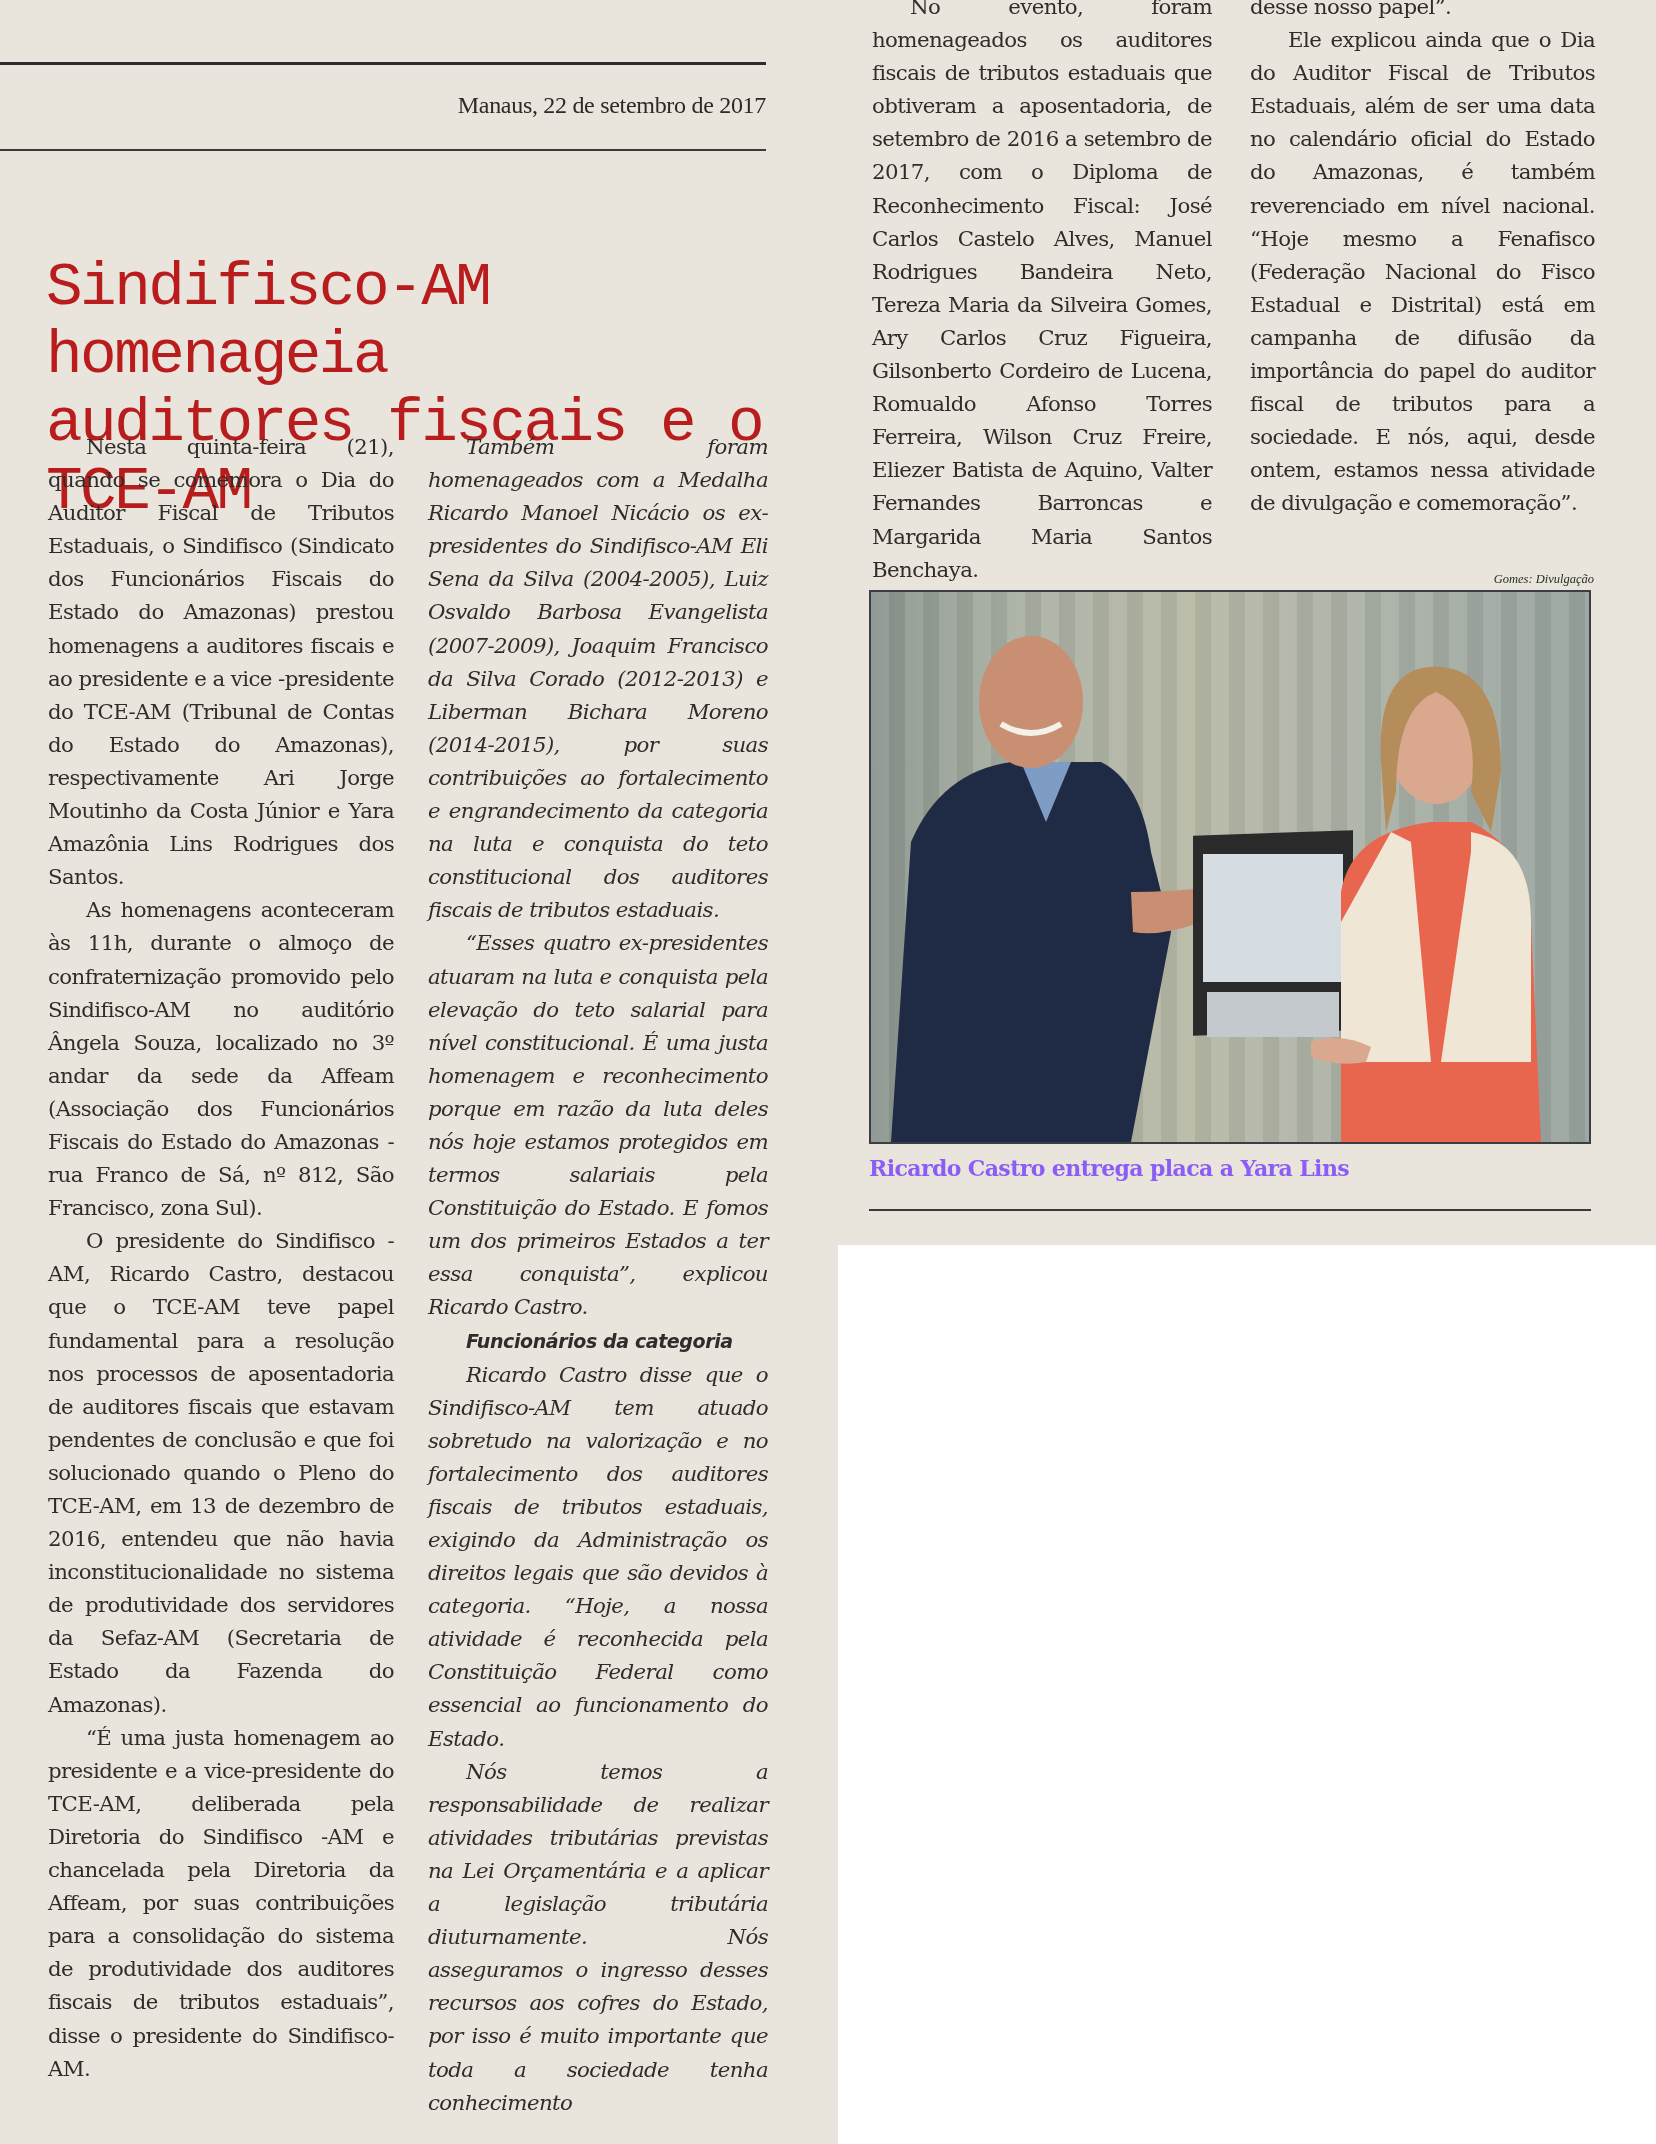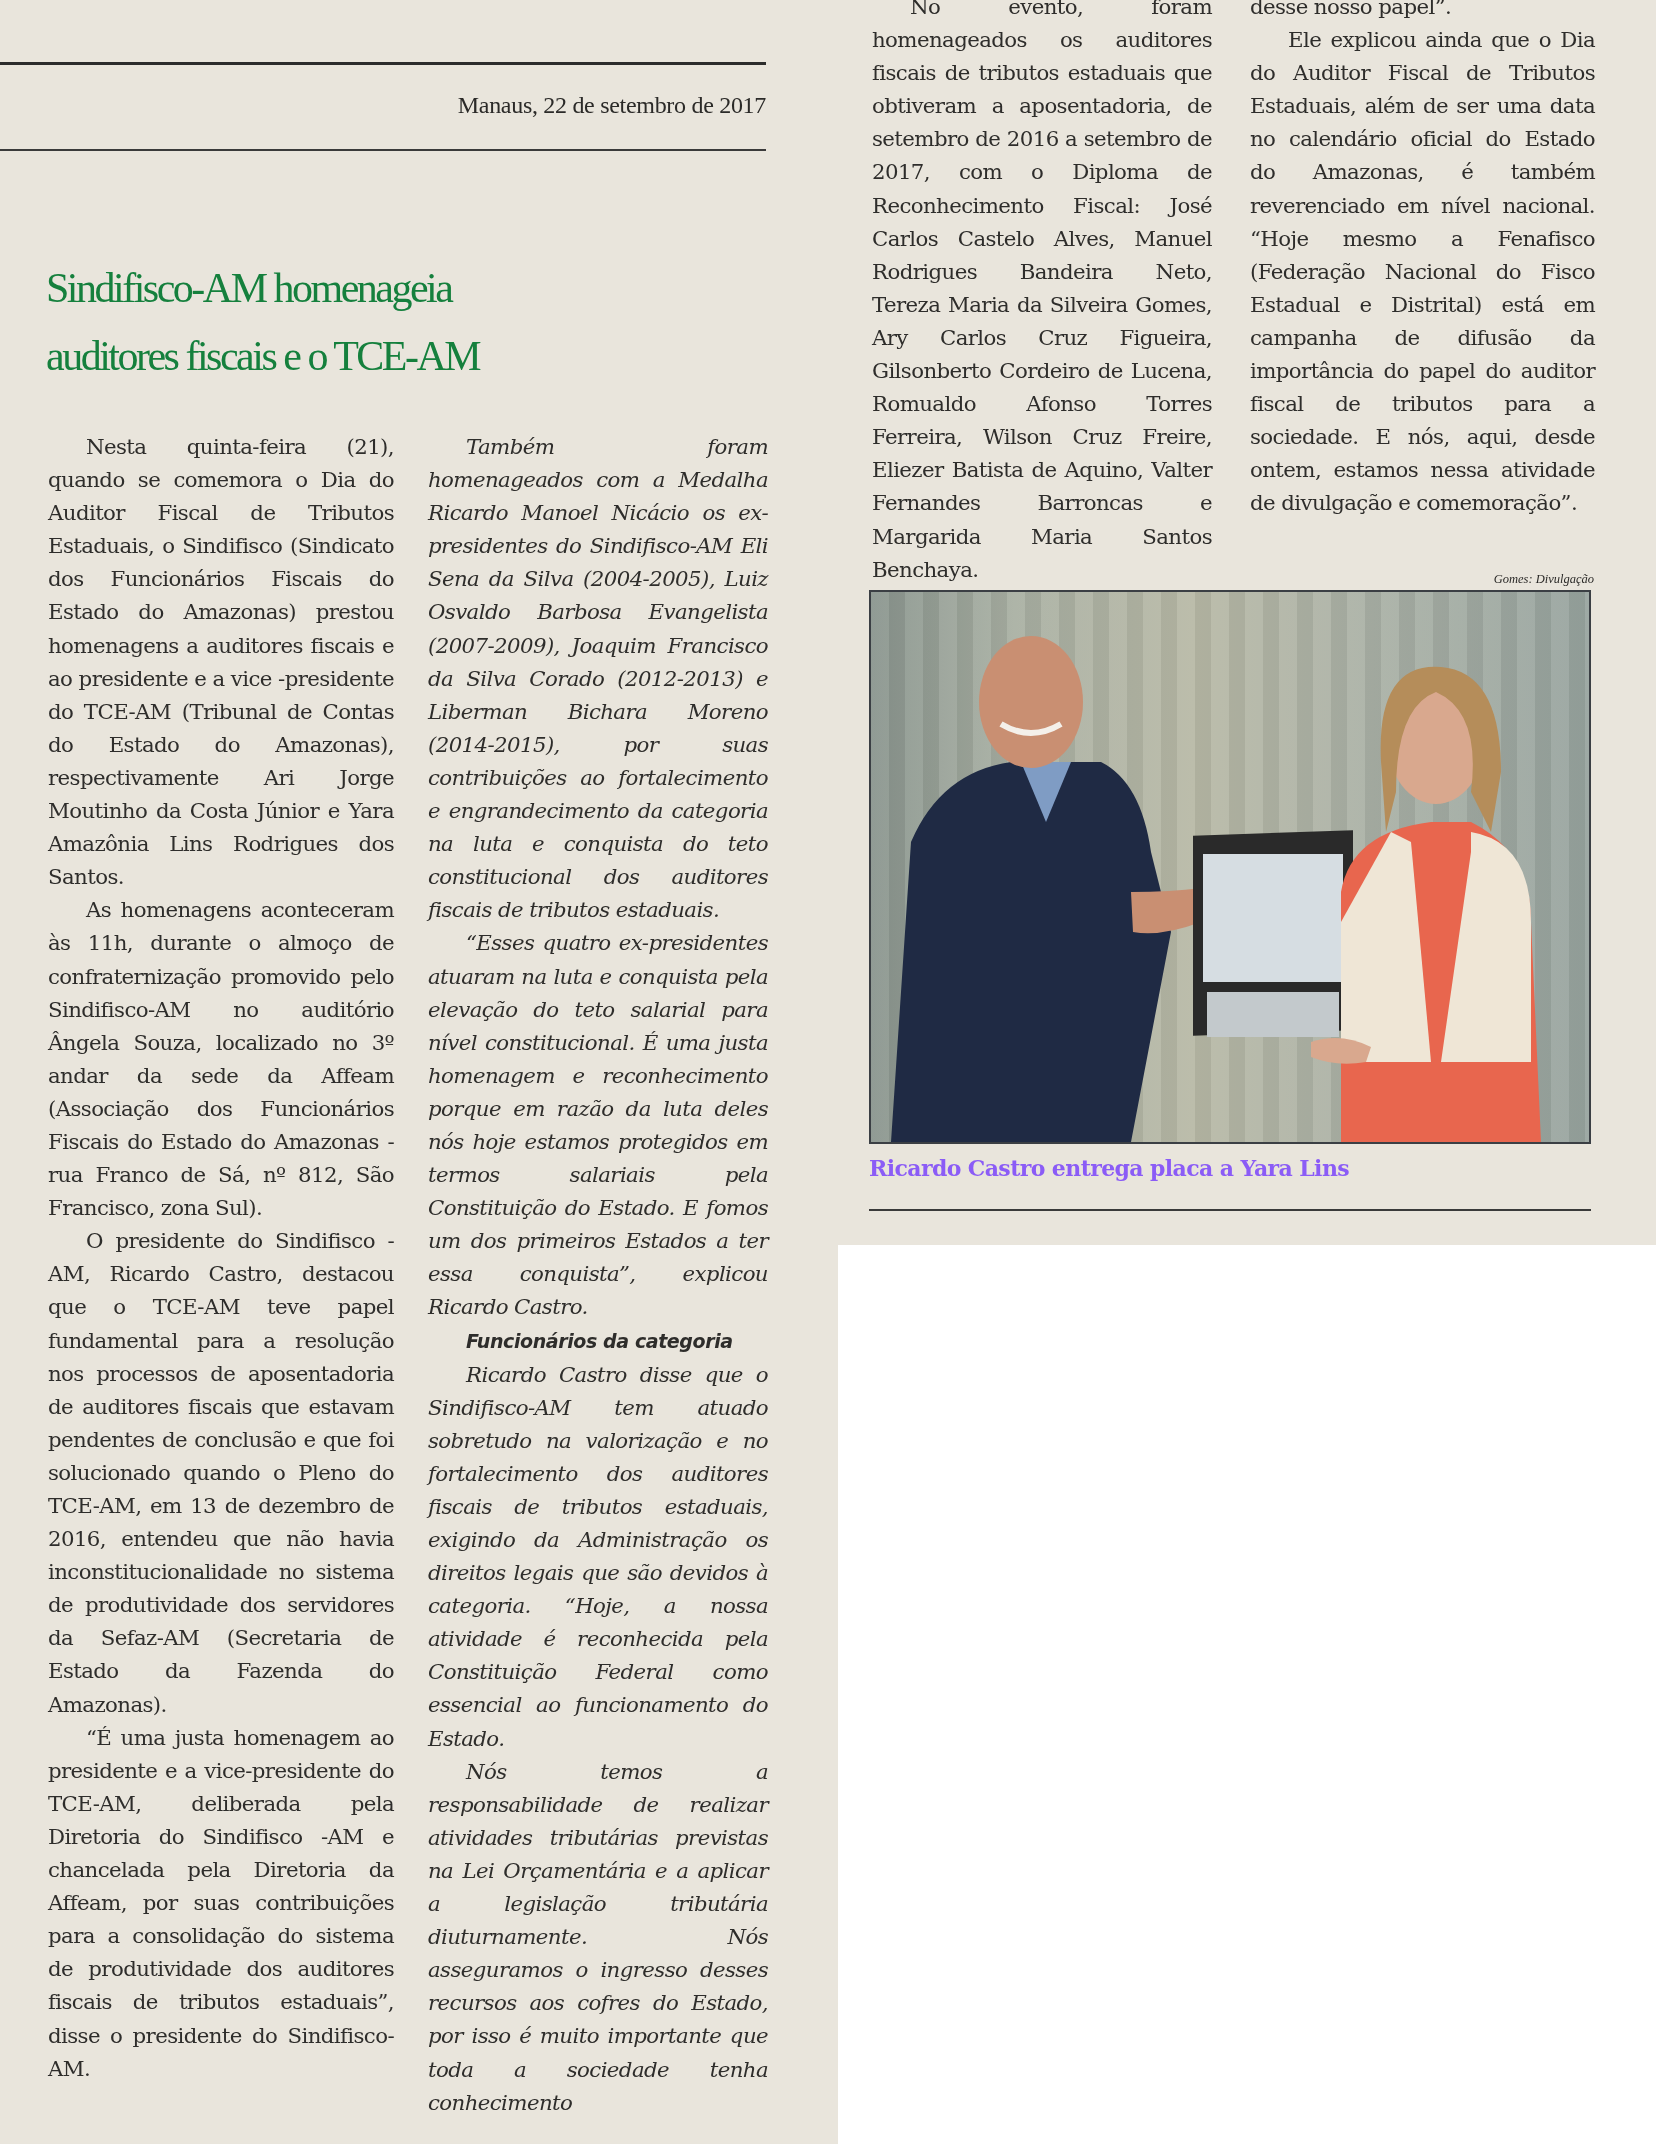--- a/index.html
+++ b/index.html
@@ -21,22 +21,22 @@
   .rule-mid {
     position: absolute; left: 0; top: 149px; width: 766px; height: 2px; background: #3a3a3a;
   }
   .dateline {
     position: absolute; left: 300px; top: 92px; width: 466px; text-align: right;
     font-family: Liberation Serif, serif; font-size: 24px; color: #2b2a28;
     letter-spacing: -0.3px;
   }
   .headline {
     position: absolute; left: 46px; top: 254px; width: 740px;
-    font-family: Liberation Serif, serif; font-size: 42px; line-height: 68px;
-    color: #15803d; letter-spacing: -2.5px; margin: 0; font-weight: normal;
+    font-family: Liberation Mono, monospace; font-size: 61px; line-height: 68px;
+    color: #b91c1c; letter-spacing: -2.5px; margin: 0; font-weight: normal;
   }
   .col {
     position: absolute; margin: 0;
     font-family: "DejaVu Serif", serif; font-size: 21.3px; line-height: 33.1px;
     color: #2e2d2b; text-align: justify; letter-spacing: -0.6px;
   }
   .col p { margin: 0; text-indent: 38px; }
   .col p.noindent { text-indent: 0; }
   .col-1 { left: 48px; top: 430px; width: 346px; }
   .col-2 { left: 428px; top: 430px; width: 340px; font-style: italic; }

